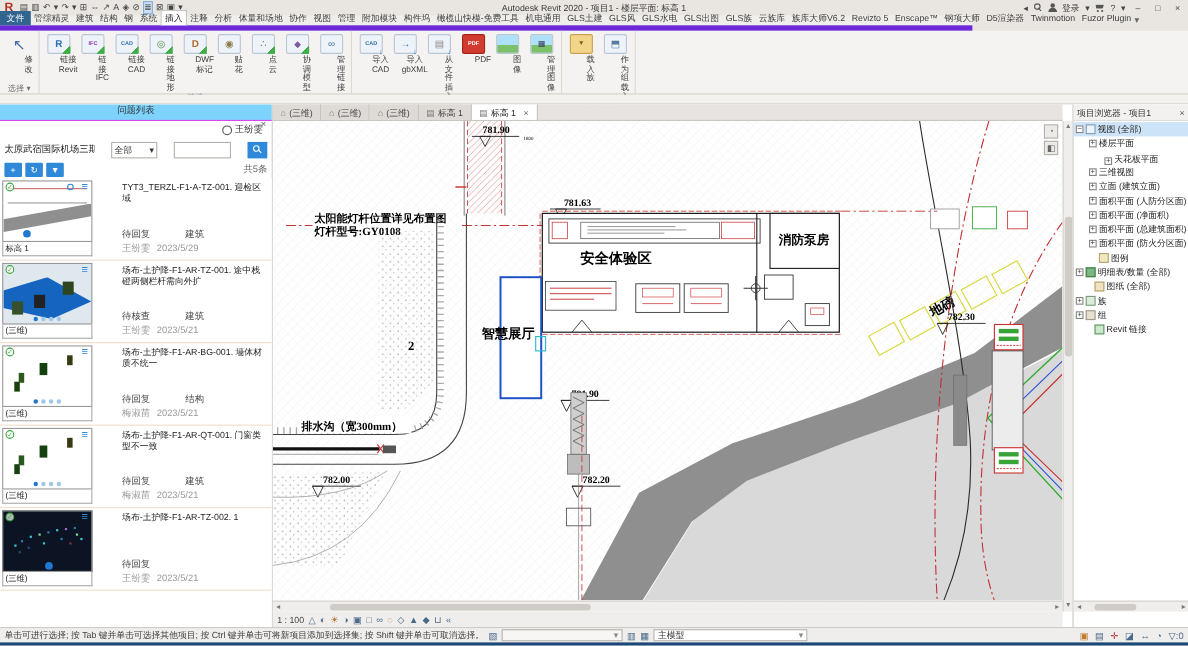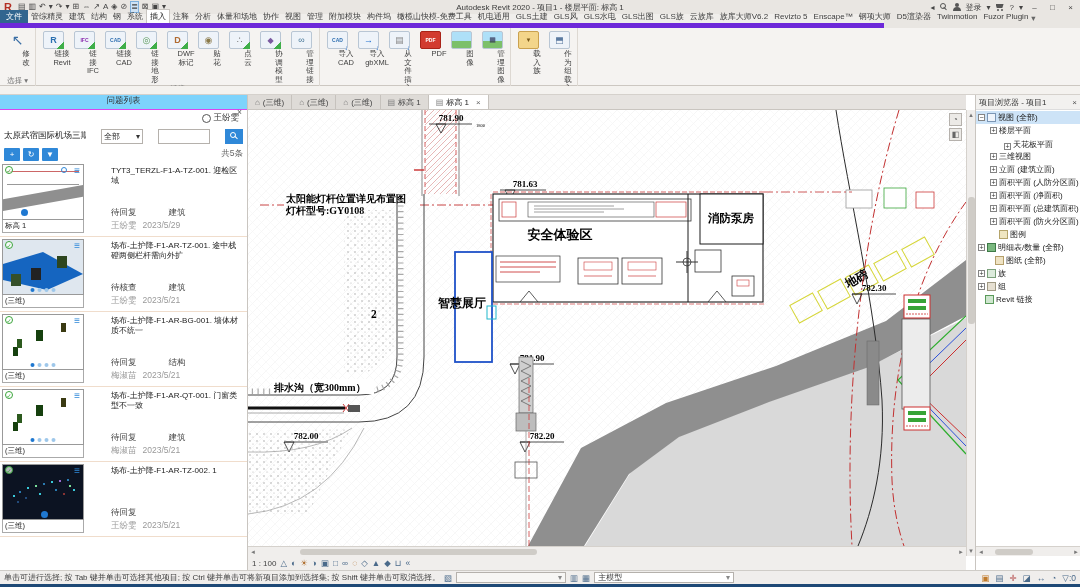--- a/index.html
+++ b/index.html
@@ -788,21 +788,21 @@
         <div class="trow" style="padding-left:2px;">
             <span class="exp">+</span>
             <span class="ti ti-fam"></span>
             <span>族</span>
           </div>
         <div class="trow" style="padding-left:2px;">
             <span class="exp">+</span>
             <span class="ti ti-grp"></span>
             <span>组</span>
           </div>
-        <div class="trow" style="">
+        <div class="trow" style="padding-left:10px;">
             <span class="exp"></span>
             <span class="ti ti-rvt"></span>
             <span>Revit 链接</span>
           </div>
       </div>
       <div class="rp-hscroll">
         <span class="scr-a">◂</span>
         <span class="scr-track">
             <span class="scr-thumb" style="left:10%;width:45%;"></span>
           </span>

